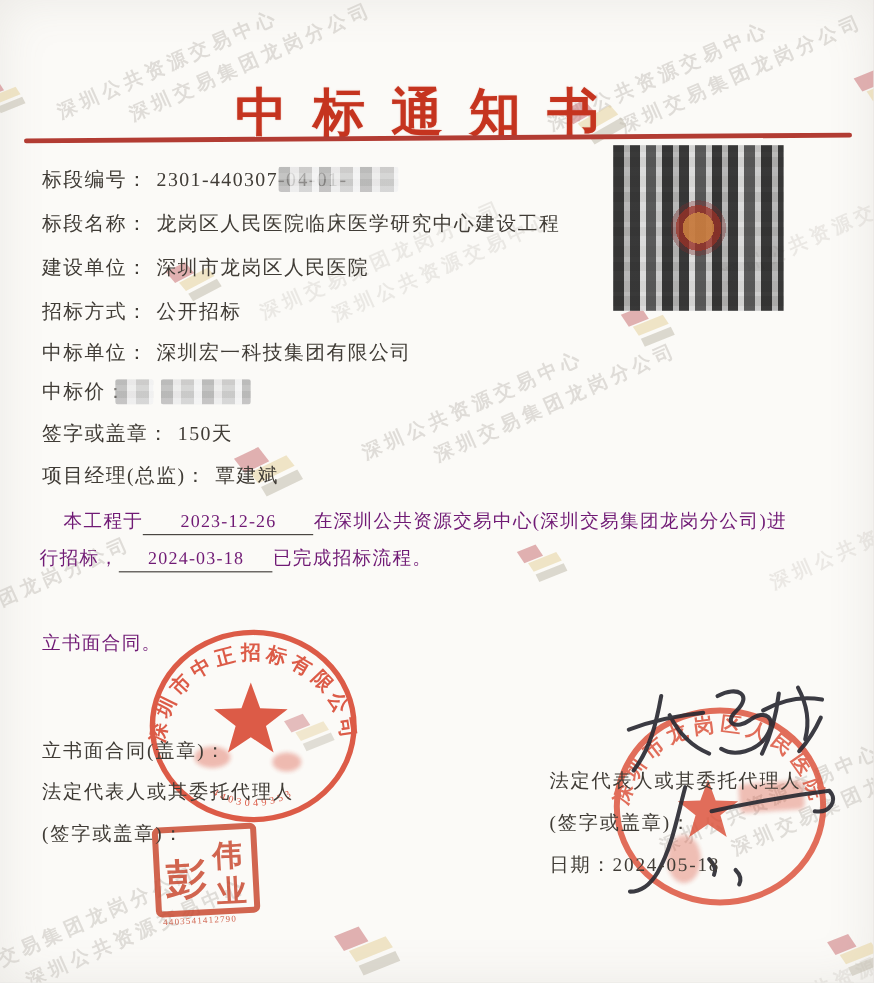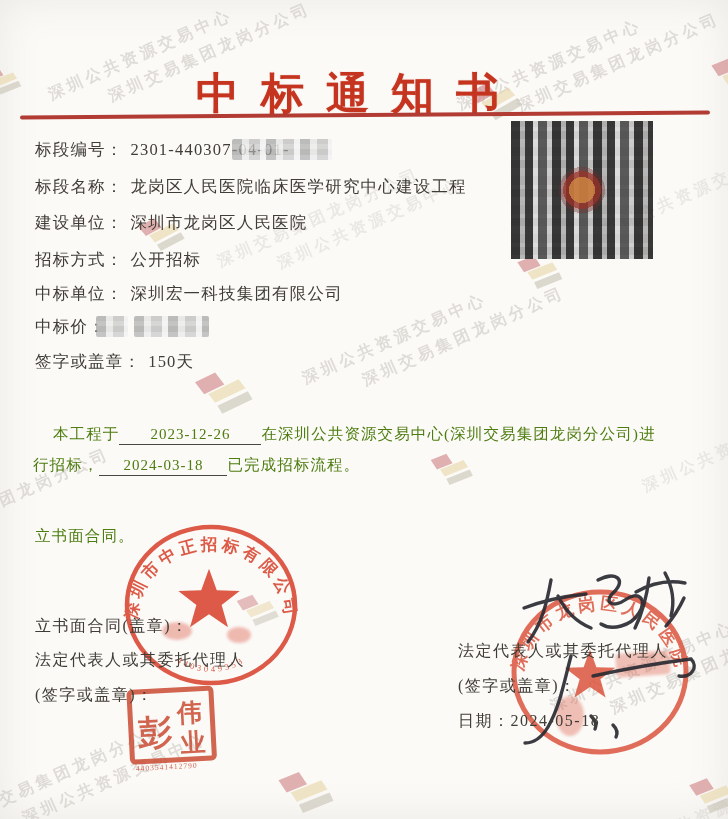--- a/index.html
+++ b/index.html
@@ -33,21 +33,21 @@
   
   .redact{position:absolute;height:21px;border-radius:2px;
     background:
       repeating-linear-gradient(90deg, rgba(150,150,150,.55) 0 10px, rgba(232,232,232,.75) 10px 17px, rgba(176,176,176,.5) 17px 28px, rgba(242,242,242,.85) 28px 34px),
       repeating-linear-gradient(0deg, rgba(255,255,255,.6) 0 5px, rgba(182,182,182,.35) 5px 11px, rgba(255,255,255,.5) 11px 16px, rgba(192,192,192,.3) 16px 21px);
   }
   
   .frow{position:absolute;left:35px;font-size:16.5px;color:#403c36;
         letter-spacing:1.2px;white-space:nowrap;}
   .frow .val{margin-left:7px;}
-  .para{position:absolute;font-size:15.5px;color:#4d7c0f;letter-spacing:1.1px;white-space:nowrap;}
+  .para{position:absolute;font-size:15.5px;color:#701a75;letter-spacing:1.1px;white-space:nowrap;}
   .uline{display:inline-block;text-align:center;border-bottom:1.5px solid #4a4642;
          padding-bottom:1px;font-size:15px;letter-spacing:1px;}
   .sigrow{position:absolute;font-size:16px;color:#403c36;letter-spacing:1.5px;white-space:nowrap;}
   
   svg text{font-family:"Liberation Serif","DejaVu Serif",serif;}
 </style>
 </head>
 <body>
 
 <div id="page">
@@ -145,20 +145,21 @@
   <div class="frow" style="top:176px"><span>标段名称：</span><span class="val">龙岗区人民医院临床医学研究中心建设工程</span></div>
   <div class="frow" style="top:212px"><span>建设单位：</span><span class="val">深圳市龙岗区人民医院</span></div>
   <div class="frow" style="top:249px"><span>招标方式：</span><span class="val">公开招标</span></div>
   <div class="frow" style="top:283px"><span>中标单位：</span><span class="val">深圳宏一科技集团有限公司</span></div>
 
   <div class="frow" style="top:316px"><span>中标价：</span></div>
   <div class="redact" style="left:96px;top:316px;width:32px"></div>
   <div class="redact" style="left:134px;top:316px;width:75px"></div>
 
   <div class="frow" style="top:351px"><span>签字或盖章：</span><span class="val">150天</span></div>
+  <div class="frow" style="top:386px"><span>项目经理(总监)：</span><span class="val">覃建斌</span></div>
 
   <div class="para" style="left:53px;top:424px">
     <span>本工程于</span><span class="uline" style="width:142px">2023-12-26</span><span>在深圳公共资源交易中心(深圳交易集团龙岗分公司)进</span>
   </div>
   <div class="para" style="left:33px;top:455px">
     <span>行招标，</span><span class="uline" style="width:128px">2024-03-18</span><span>已完成招标流程。</span>
   </div>
 
   <div class="para" style="left:35px;top:526px">立书面合同。</div>
 

